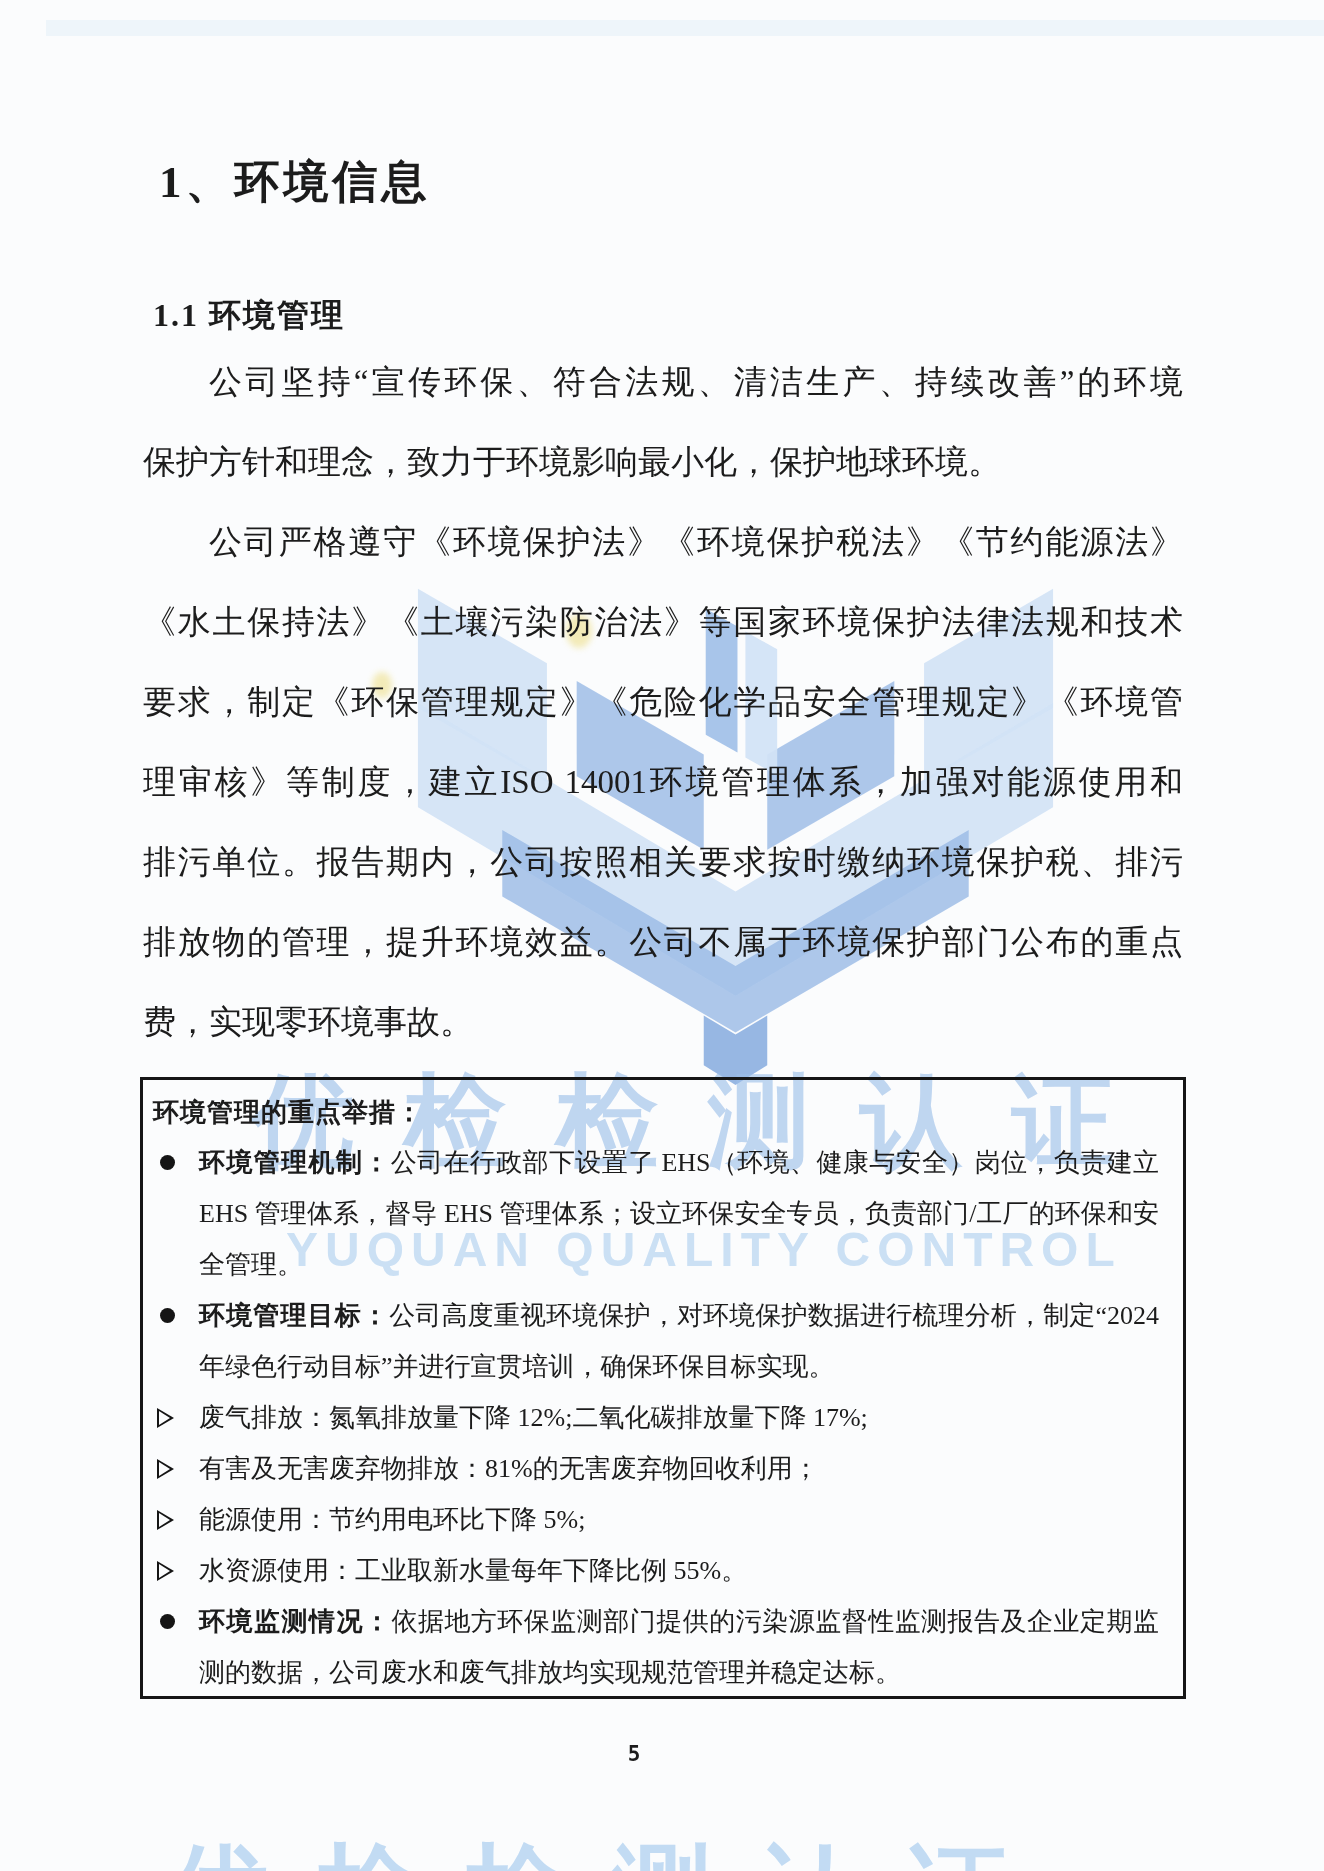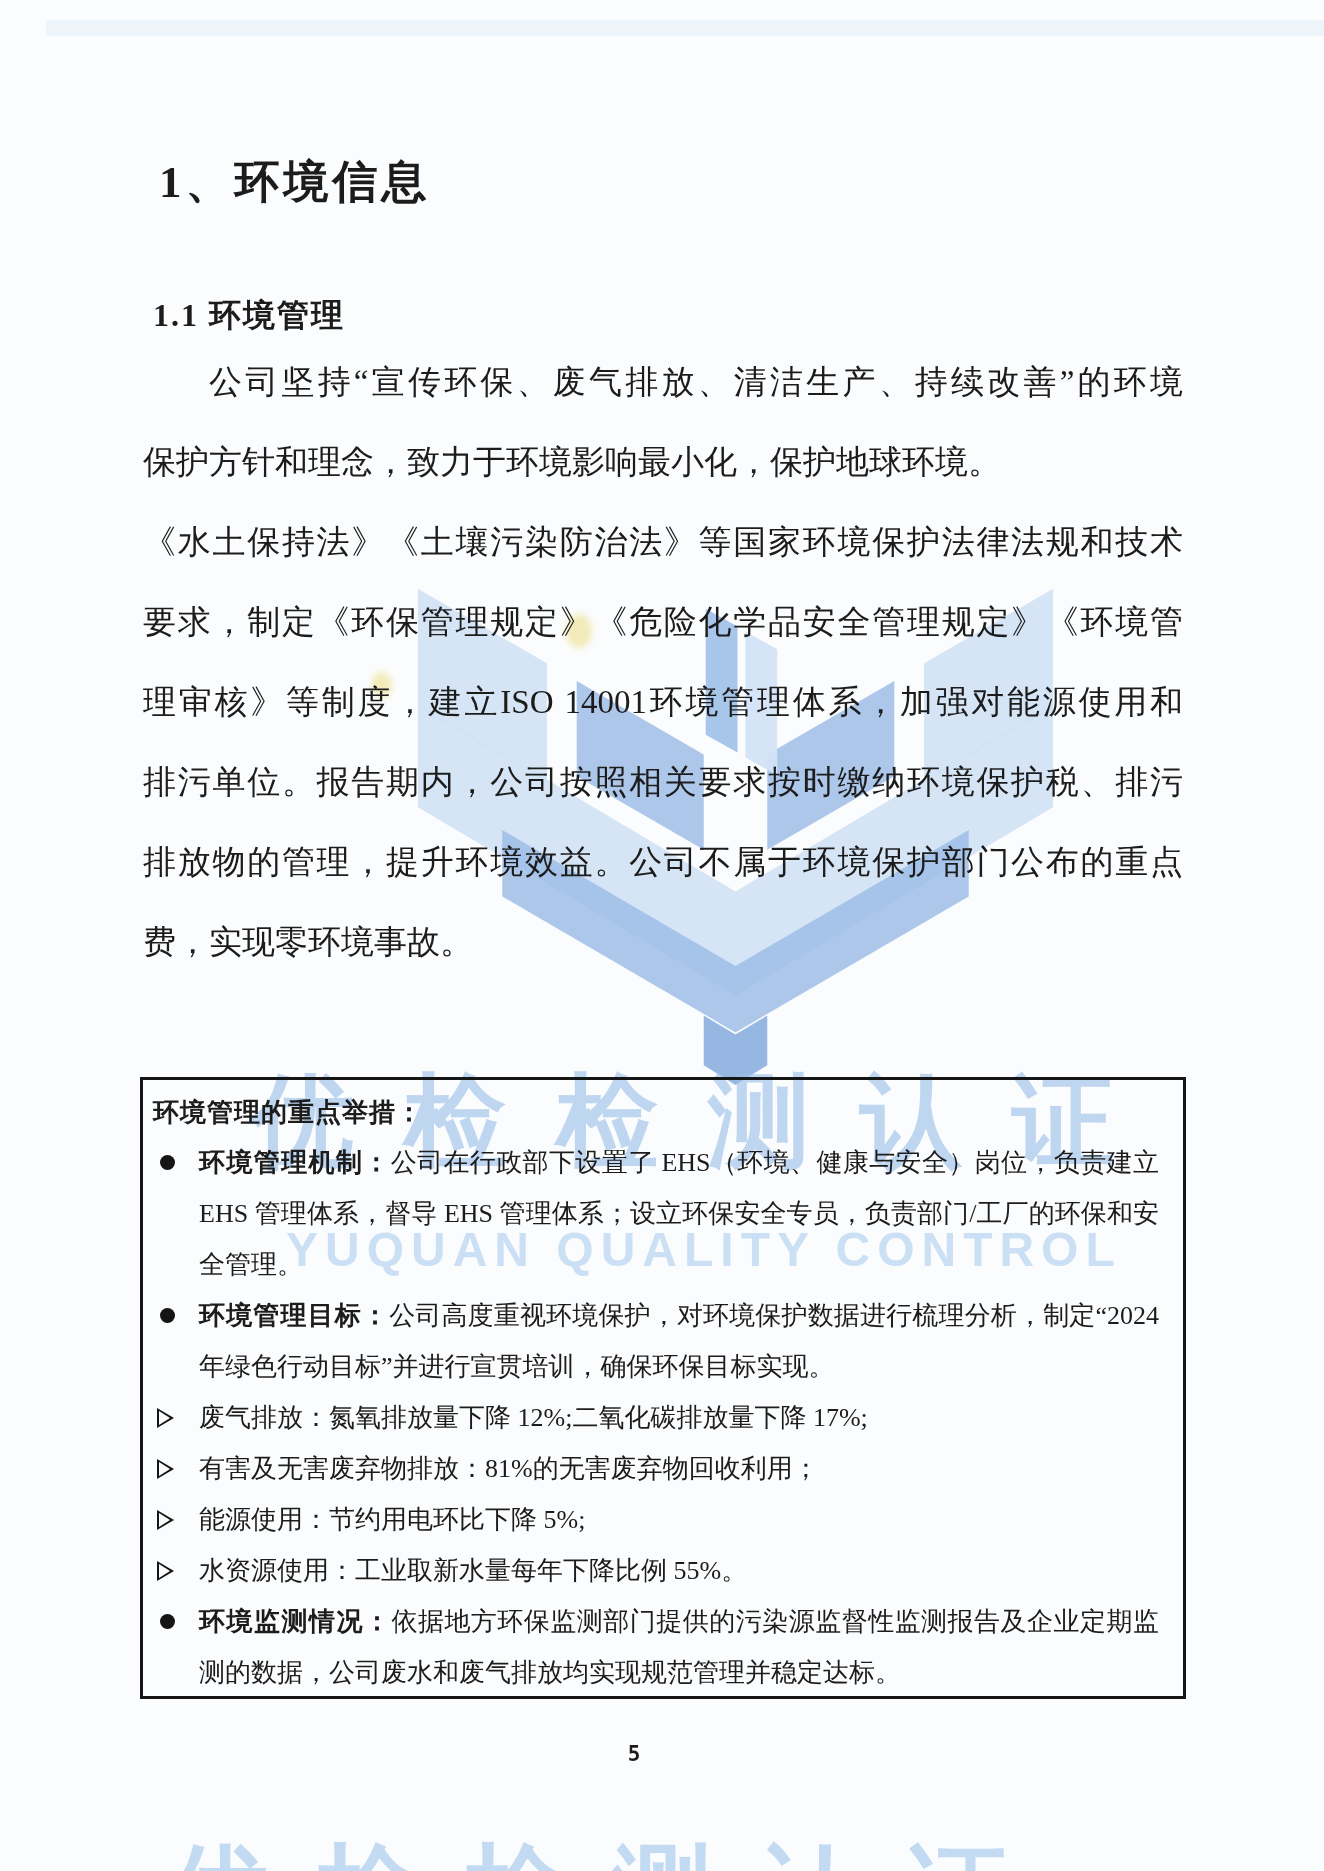--- a/index.html
+++ b/index.html
@@ -110,24 +110,25 @@
   <div class="wm-bottom wm">
     <span>优检检测认证</span>
   </div>
 
   <div class="content">
     <h1 class="chapter-title">1、环境信息</h1>
     <h2 class="section-title">1.1 环境管理</h2>
 
     <div class="main-text" id="main-text">
         <div>
-          <div class="line indent fill">公司坚持“宣传环保、废气排放、清洁生产、持续改善”的环境</div>
+          <div class="line indent fill">公司坚持“宣传环保、符合法规、清洁生产、持续改善”的环境</div>
           <div class="line">保护方针和理念，致力于环境影响最小化，保护地球环境。</div>
         </div>
         <div>
+          <div class="line indent fill">公司严格遵守《环境保护法》《环境保护税法》《节约能源法》</div>
           <div class="line fill">《水土保持法》《土壤污染防治法》等国家环境保护法律法规和技术</div>
           <div class="line fill">要求，制定《环保管理规定》《危险化学品安全管理规定》《环境管</div>
           <div class="line fill">理审核》等制度，建立ISO 14001环境管理体系，加强对能源使用和</div>
           <div class="line fill">排污单位。报告期内，公司按照相关要求按时缴纳环境保护税、排污</div>
           <div class="line fill">排放物的管理，提升环境效益。公司不属于环境保护部门公布的重点</div>
           <div class="line">费，实现零环境事故。</div>
         </div>
       </div>
 
     <div class="key-box">

